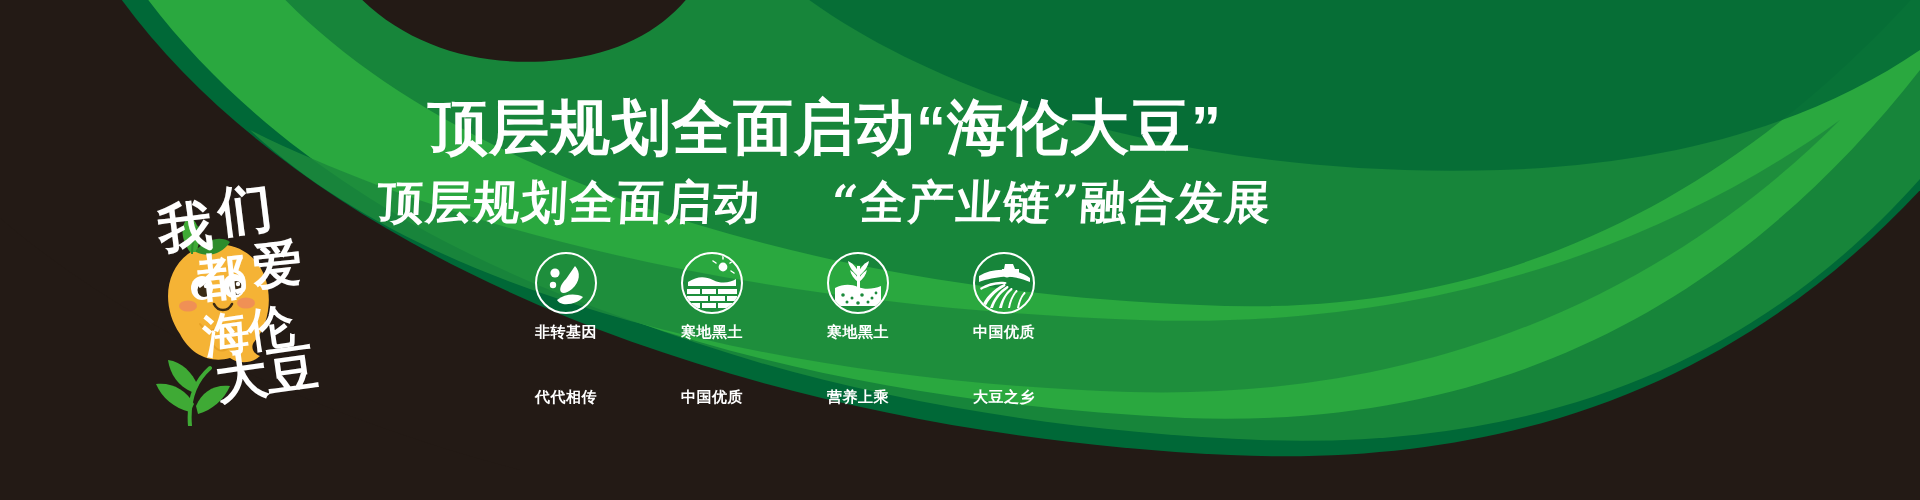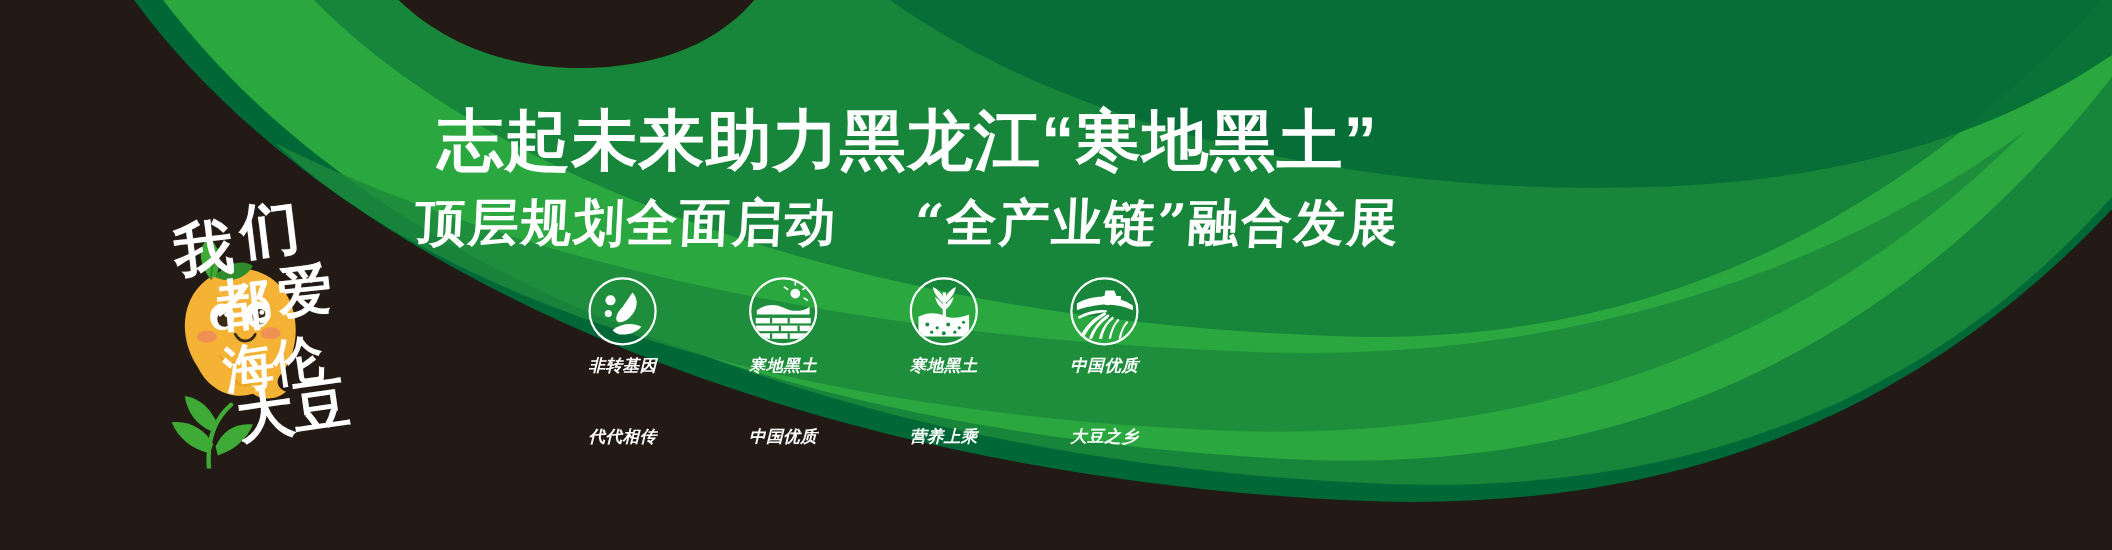--- a/index.html
+++ b/index.html
@@ -87,21 +87,20 @@
 
   
   #feature-strip{
     position:absolute;
     left:520px; top:252px;
     width:530px;
     display:flex;
     justify-content:space-between;
     align-items:center;
     z-index:5;
-    font-style:italic;
   }
   .feature-item{
     width:92px;
     display:flex;
     flex-direction:column;
     align-items:center;
   }
   .feature-badge{
     width:62px;height:62px;
     border:2.5px solid #ffffff;
@@ -198,21 +197,21 @@
     <span class="logo-word" id="logo-word-dou">都</span>
     <span class="logo-word" id="logo-word-ai">爱</span>
 
     <div id="logo-brand">
       <span>海伦</span>
       <span class="l2">大豆</span>
     </div>
   </div>
 
   <div id="headline-block">
-    <h1 id="headline-main">志起未来助力黑龙江“寒地黑土”</h1>
+    <h1 id="headline-main">顶层规划全面启动“海伦大豆”</h1>
     <div id="headline-sub">
       <span>顶层规划全面启动</span>
       <span class="gap"></span>
       <span>“全产业链”融合发展</span>
     </div>
   </div>
 
   <div id="feature-strip">
 
     <div class="feature-item">

